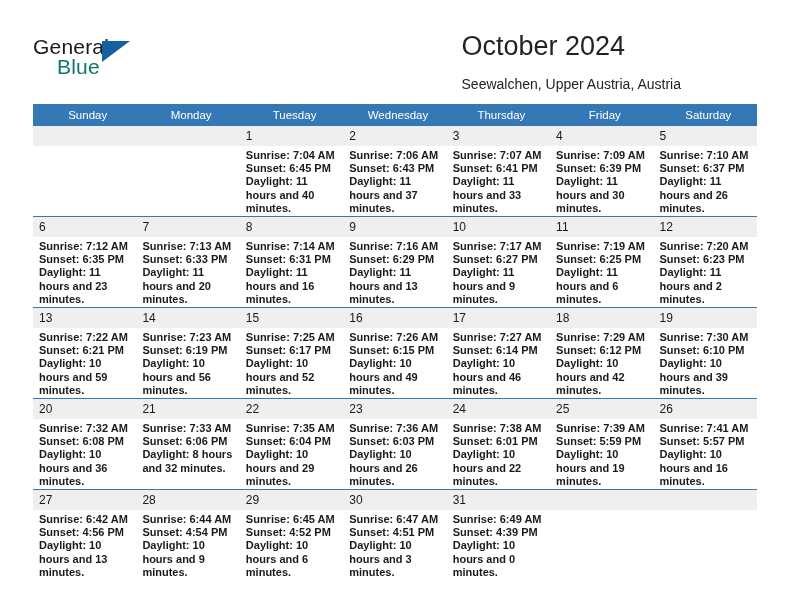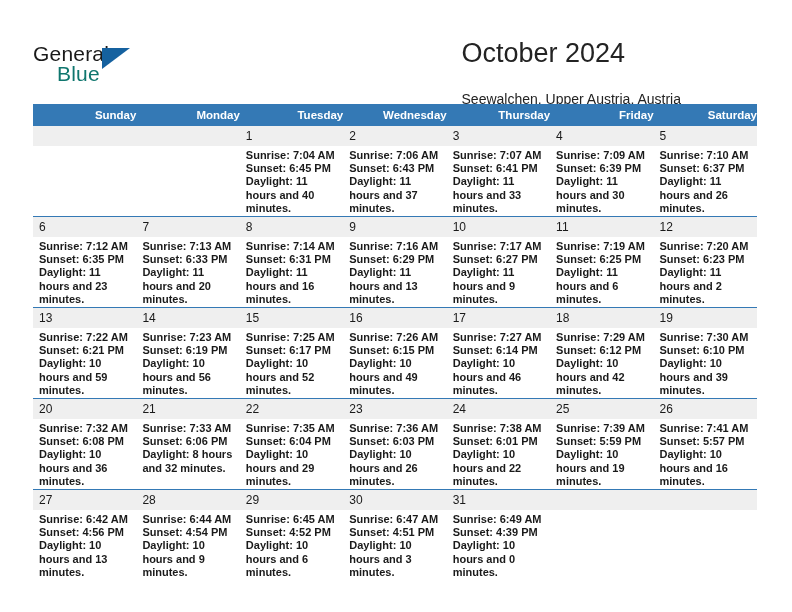--- a/index.html
+++ b/index.html
@@ -18,21 +18,21 @@
     position: relative;
     width: 792px;
     height: 612px;
     box-sizing: border-box;
   }
 
   
   .header {
     position: absolute;
     left: 0;
-    top: 7px;
+    top: 0;
     width: 716px;
     height: 102px;
   }
   .logo {
     position: absolute;
     left: 33px;
     top: 36px;
     width: 160px;
     height: 50px;
   }
@@ -70,42 +70,42 @@
     right: 35px;
     top: 30px;
   }
   .cal-title {
     font-size: 27px;
     color: #232323;
     line-height: 33px;
     white-space: nowrap;
   }
   .cal-subtitle {
-    margin-top: 20px;
+    margin-top: 12px;
     font-size: 14px;
     color: #232323;
     line-height: 18px;
     white-space: nowrap;
   }
 
   
   .calendar {
     position: absolute;
     left: 33px;
     top: 104px;
     width: 724px;
     border-collapse: collapse;
     table-layout: fixed;
   }
   .calendar th {
     background: #3479b5;
     color: #ffffff;
-    font-weight: bold;
+    font-weight: normal;
     font-size: 11.5px;
-    text-align: right;
+    text-align: center;
     padding: 5px 0 5px 6px;
     height: 11px;
     line-height: 12px;
     border: none;
   }
   .calendar td {
     vertical-align: top;
     padding: 0;
     border: none;
     border-top: 1px solid #3479b5;

